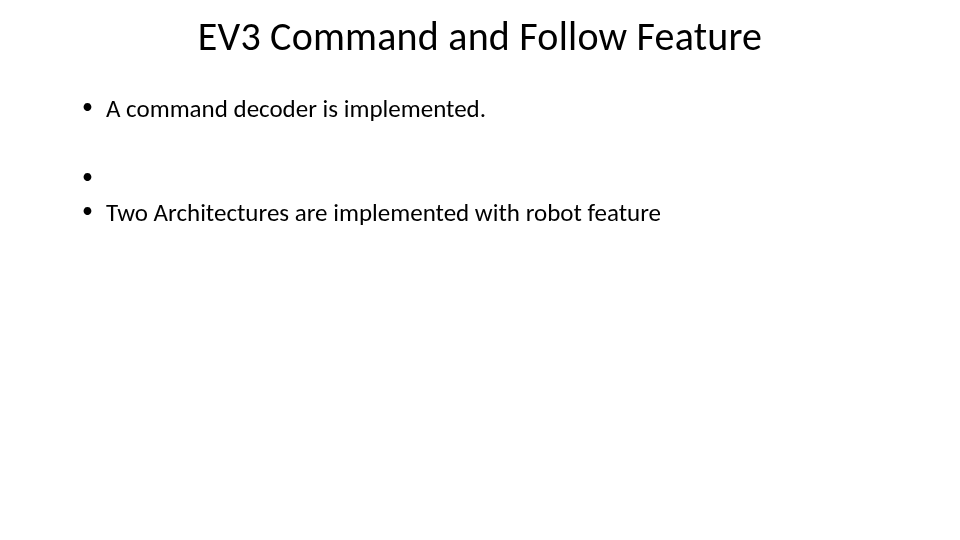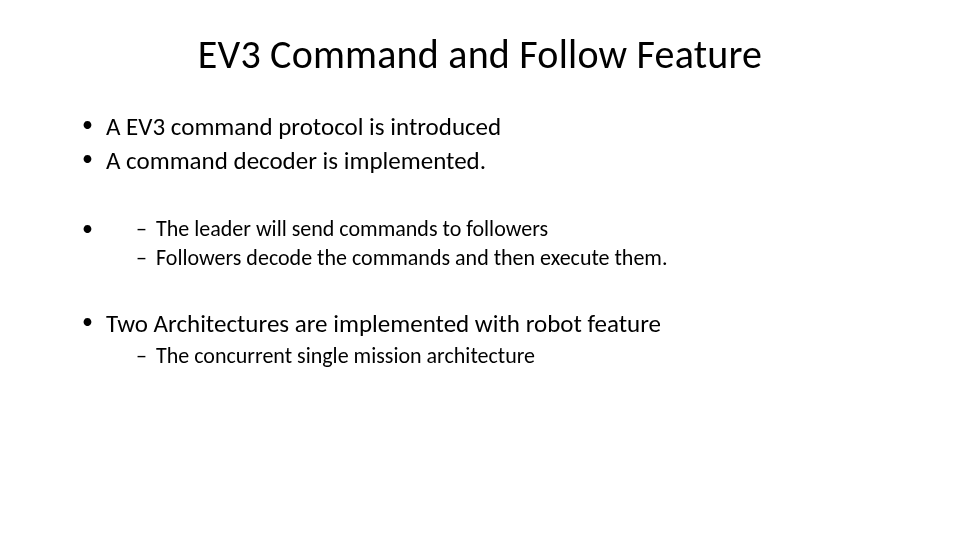--- a/index.html
+++ b/index.html
@@ -11,21 +11,21 @@
     width: 960px;
     height: 540px;
     background: #ffffff;
     font-family: Calibri, "Segoe UI", Arial, sans-serif;
     color: #000000;
     overflow: hidden;
   }
   .slide {
     width: 100%;
     height: 100%;
-    padding: 30px 60px 40px 60px;
+    padding: 12px 60px 40px 60px;
   }
   .title {
     font-size: 40px;
     font-weight: 400;
     text-align: center;
     margin-bottom: 32px;
     letter-spacing: 0.2px;
   }
   .content {
     font-size: 25px;
@@ -70,48 +70,34 @@
 </style>
 </head>
 <body>
 
 <div class="slide">
   <h1 class="title">EV3 Command and Follow Feature</h1>
 
   <div class="content">
     <ul class="level1">
       <li>
-        <span>A EV3 command protocol is introduced</span>
-      </li>
-      <li>
         <span>A command decoder is implemented.</span>
       </li>
     </ul>
 
     <div class="gap"></div>
 
     <ul class="level1">
       <li>
-        <ul class="level2">
-          <li>
-            <span>The leader will send commands to followers</span>
-          </li>
-          <li>
-            <span>Followers decode the commands and then execute them.</span>
-          </li>
-        </ul>
       </li>
     </ul>
 
     <div class="gap"></div>
 
     <ul class="level1">
       <li>
         <span>Two Architectures are implemented with robot feature</span>
         <ul class="level2">
-          <li>
-            <span>The concurrent single mission architecture</span>
-          </li>
         </ul>
       </li>
     </ul>
   </div>
 </div>
 
 </body></html>

